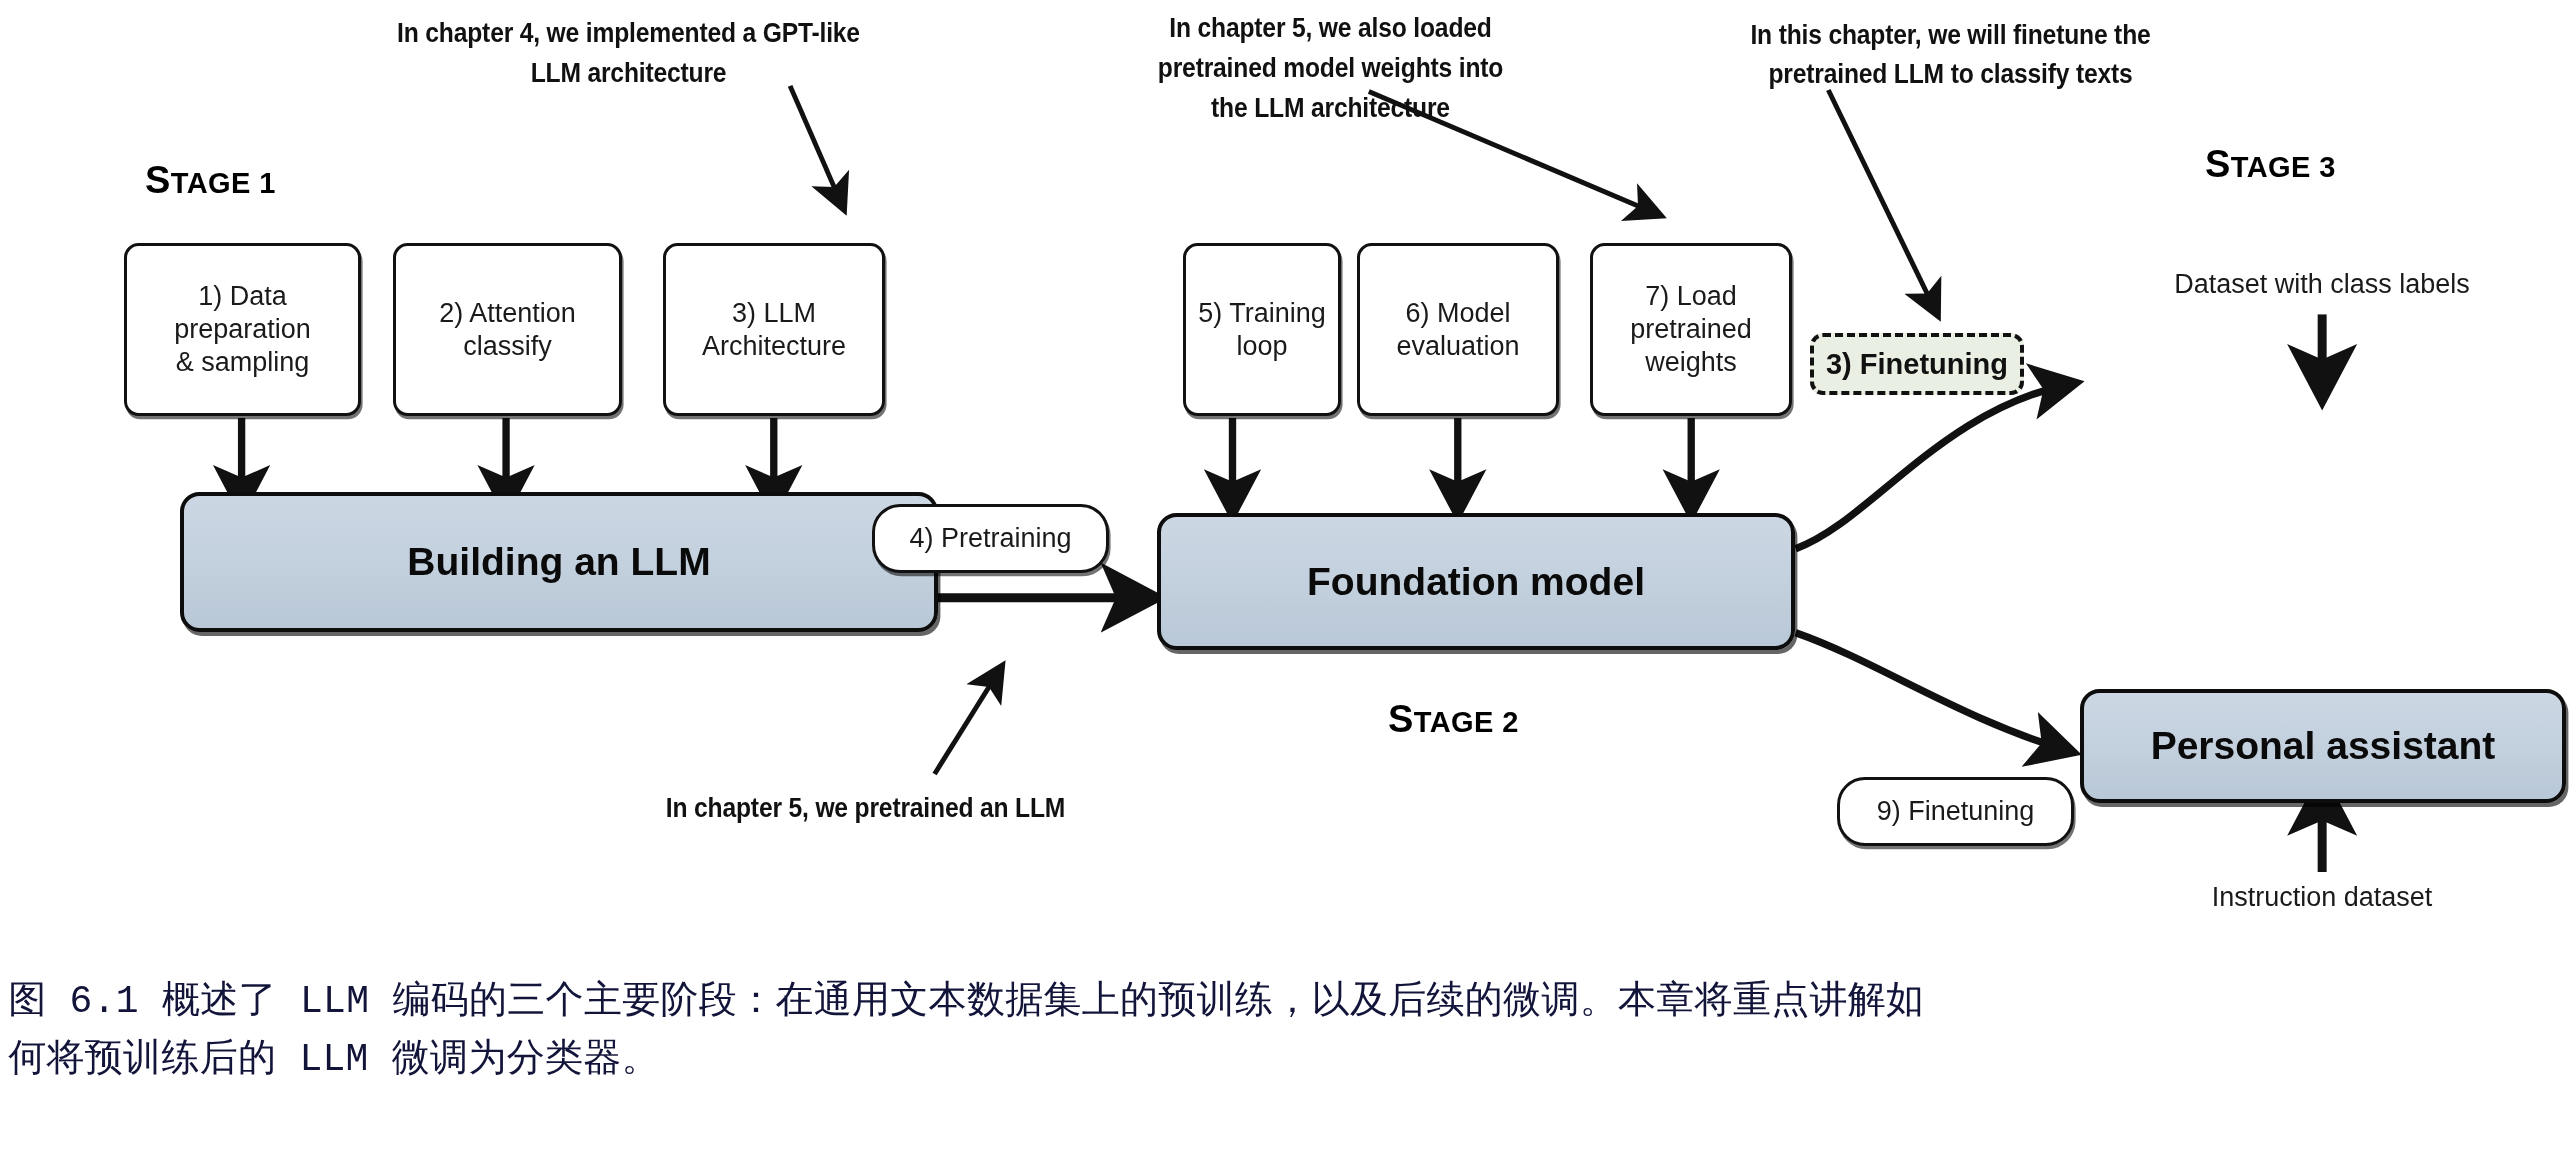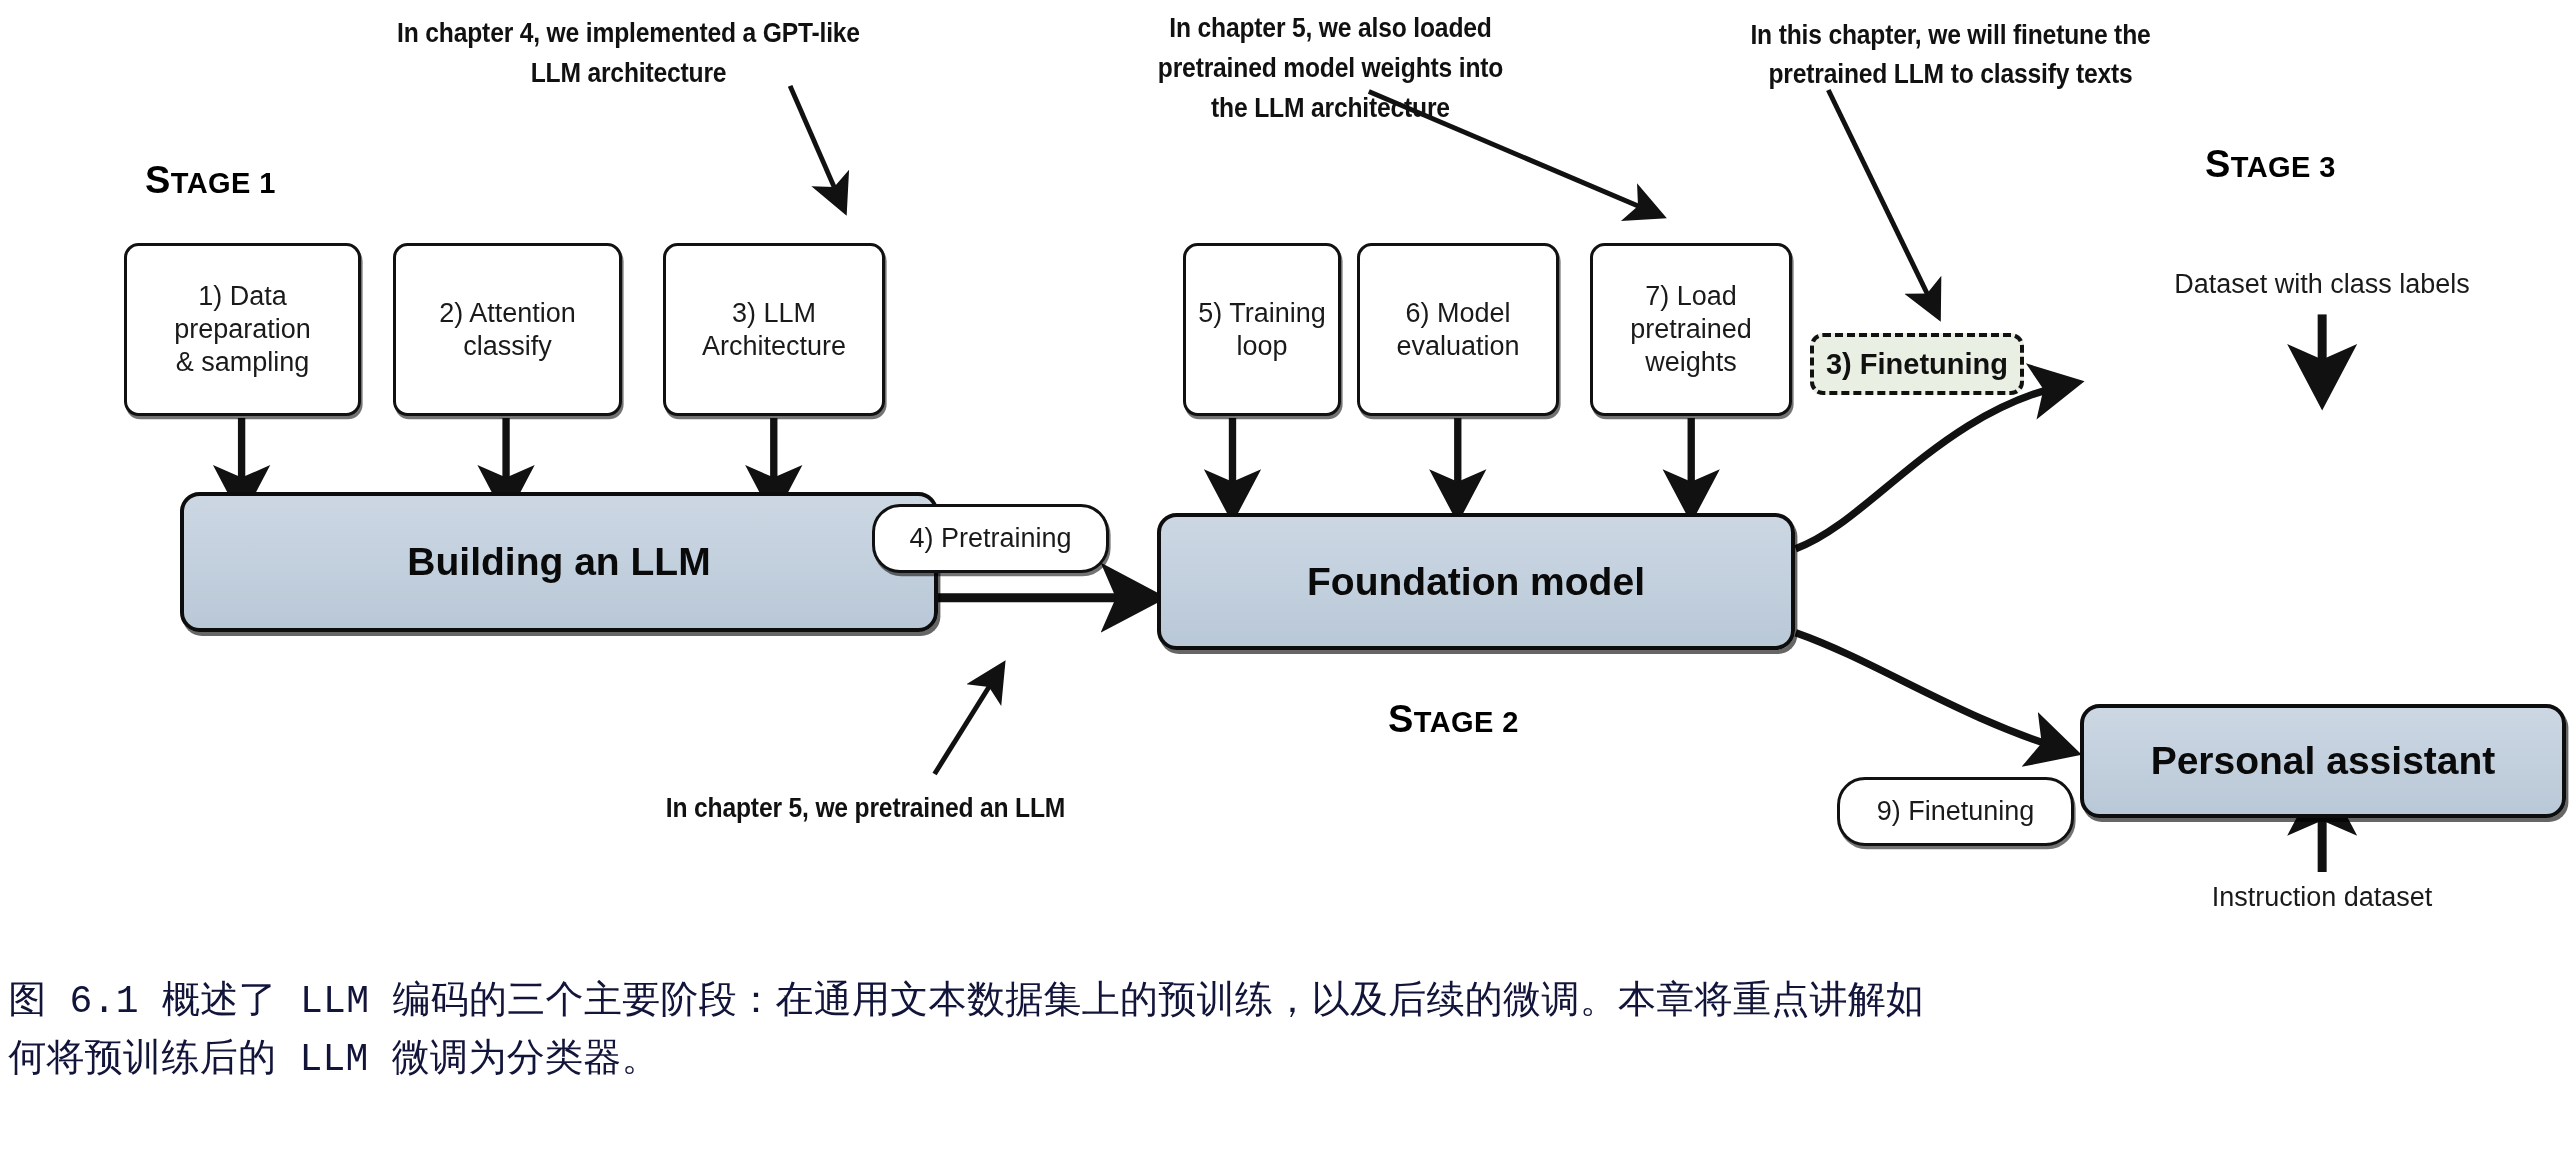--- a/index.html
+++ b/index.html
@@ -280,21 +280,21 @@
 
   <div class="abs plain" style="left:2077px; top:269px; width:490px;">
     <span>Dataset with class labels</span>
   </div>
 
   <div class="abs plain" style="left:2077px; top:882px; width:490px;">
     <span>Instruction dataset</span>
   </div>
 
 
-  <div class="abs bigbox lg" style="left:2080px; top:704px; width:486px; height:114px;">
+  <div class="abs bigbox lg" style="left:2080px; top:689px; width:486px; height:114px;">
     <span>Personal assistant</span>
   </div>
 
   <div class="caption">
     <div>图 6.1 概述了 LLM 编码的三个主要阶段：在通用文本数据集上的预训练，以及后续的微调。本章将重点讲解如</div>
     <div>何将预训练后的 LLM 微调为分类器。</div>
   </div>
 
 </div>
 

